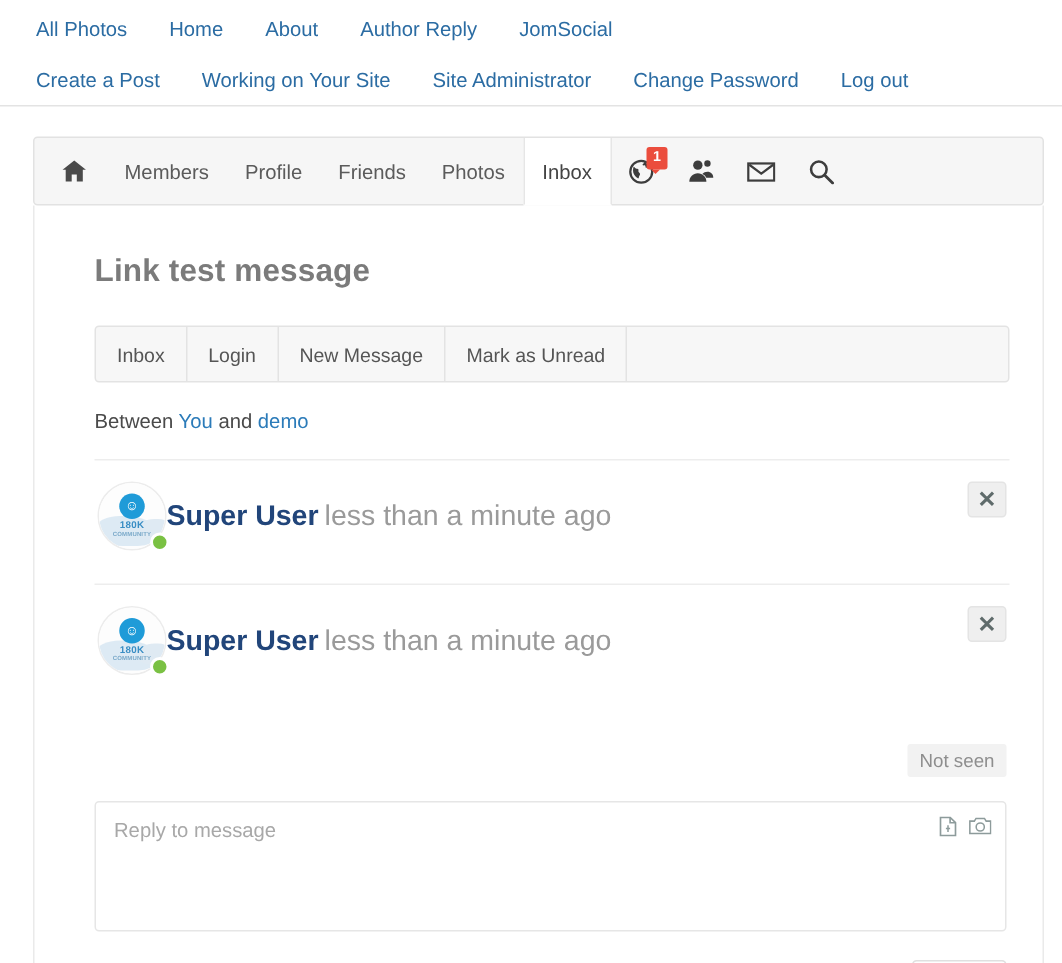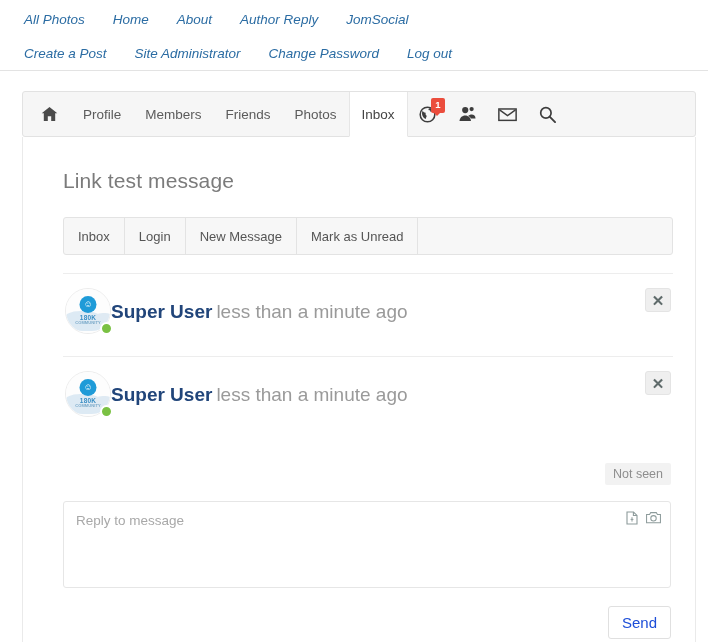--- a/index.html
+++ b/index.html
@@ -8,21 +8,20 @@
     width: 708px; height: 642px;
     background: #ffffff;
     font-family: "Liberation Sans", sans-serif;
     overflow: hidden;
   }
 
   
   .site-menus {
     padding: 0 0 0 0;
     border-bottom: 1px solid #e3e3e3;
-    font-style: italic;
   }
   .menu-row {
     display: flex;
     align-items: center;
     height: 34px;
     padding-left: 24px;
   }
   .menu-row.first { padding-top: 5px; }
   .menu-row.second { margin-top: 2px; }
   .menu-link {
@@ -104,21 +103,21 @@
   .panel {
     background: #fff;
     border: 1px solid #eaeaea;
     border-top: none;
     padding: 24px 22px 26px 22px;
     min-height: 480px;
   }
   .page-title {
     font-size: 21px;
     color: #7b7b7b;
-    font-weight: normal;
+    font-weight: bold;
     margin: 8px 0 24px 18px;
     letter-spacing: .1px;
   }
 
   
   .subtabs {
     display: flex;
     border: 1px solid #e3e3e3;
     border-radius: 3px;
     background: #f7f7f7;
@@ -280,43 +279,44 @@
 <div class="site-menus">
   <div class="menu-row first">
     <a class="menu-link">All Photos</a>
     <a class="menu-link">Home</a>
     <a class="menu-link">About</a>
     <a class="menu-link">Author Reply</a>
     <a class="menu-link">JomSocial</a>
   </div>
   <div class="menu-row second">
     <a class="menu-link">Create a Post</a>
+    <a class="menu-link">Working on Your Site</a>
     <a class="menu-link">Site Administrator</a>
     <a class="menu-link">Change Password</a>
     <a class="menu-link">Log out</a>
   </div>
 </div>
 
 <div class="app-wrap">
 
   <div class="cnav">
 
     <div class="cnav-item home">
       <span>
         <svg width="17" height="16" viewBox="0 0 17 16">
             <path fill="#4a4a4a" d="M8.5 1L0.7 7.2h2.1V15h4V10.3h3.4V15h4V7.2h2.1z"></path>
           </svg>
       </span>
     </div>
 
     <div class="cnav-item">
+        <span>Members</span>
+      </div>
+    <div class="cnav-item">
         <span>Profile</span>
-      </div>
-    <div class="cnav-item">
-        <span>Members</span>
       </div>
     <div class="cnav-item">
         <span>Friends</span>
       </div>
     <div class="cnav-item">
         <span>Photos</span>
       </div>
     <div class="cnav-item active">
         <span>Inbox</span>
       </div>
@@ -381,20 +381,26 @@
         </div>
       <div class="subtab">
           <span>New Message</span>
         </div>
       <div class="subtab">
           <span>Mark as Unread</span>
         </div>
       <div class="subtab-filler"></div>
     </div>
 
+    <div class="between">
+      <span>Between</span>
+      <a>You</a>
+      <span>and</span>
+      <a>demo</a>
+    </div>
 
     <div class="msg-list">
 
       <div class="msg-row">
         <div class="avatar-wrap">
           <div class="avatar">
             <div class="sky"></div>
               <div class="land"></div>
               <div class="land2"></div>
             <div class="smiley">

